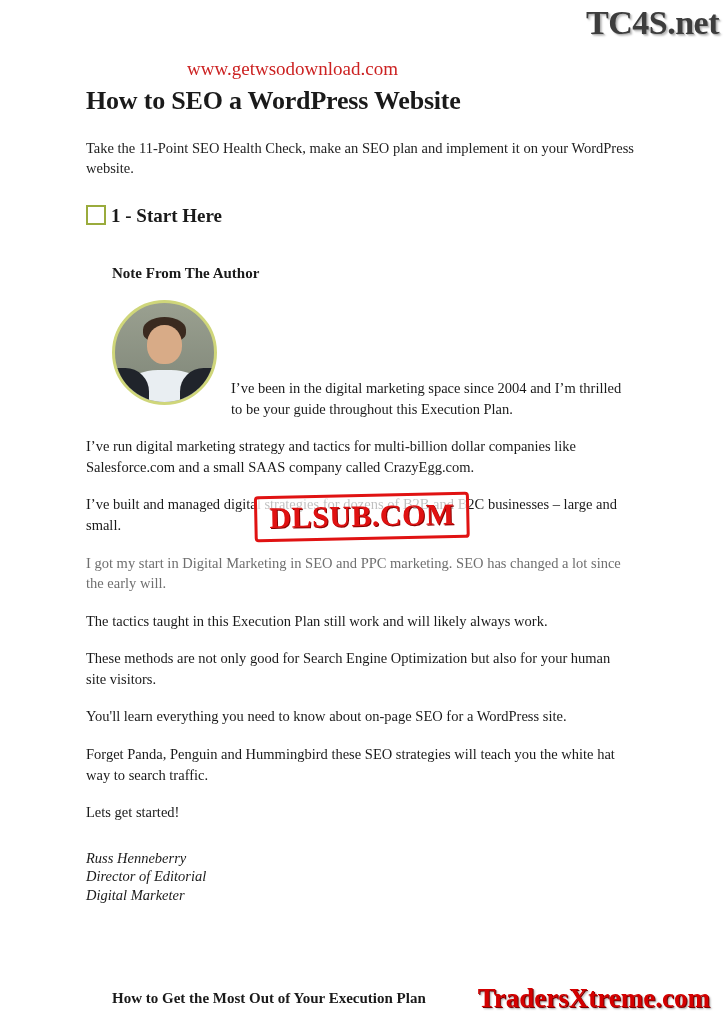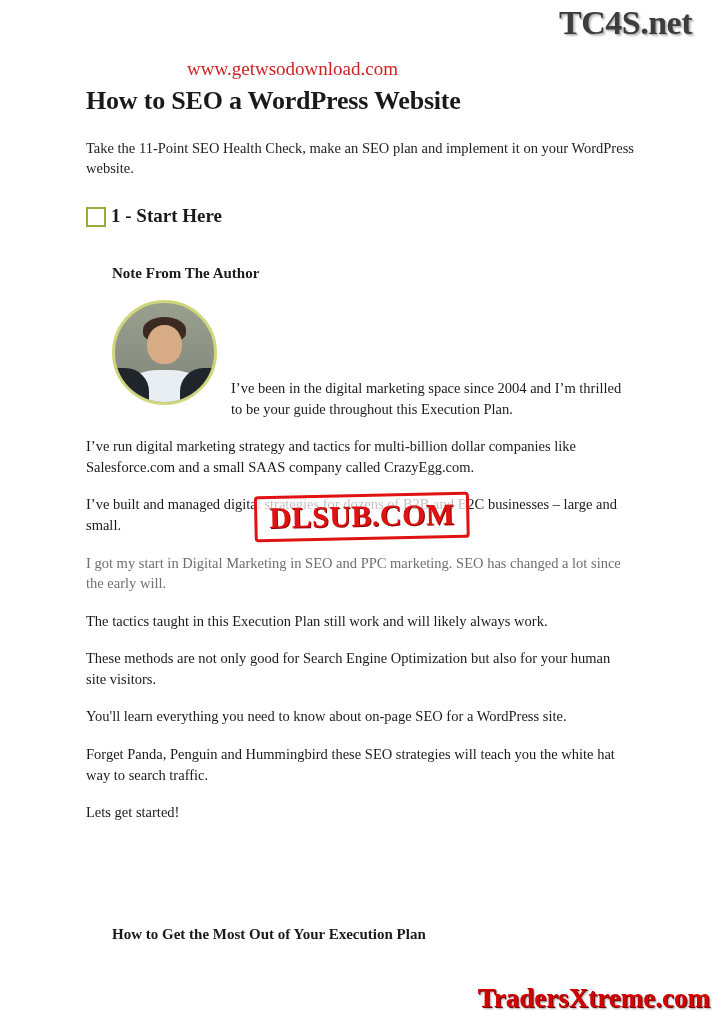--- a/index.html
+++ b/index.html
@@ -13,21 +13,21 @@
     position: relative;
     overflow: hidden;
     font-family: "Liberation Serif", serif;
     color: #1a1a1a;
   }
 
   
   .wm-top-right {
     position: absolute;
     top: 4px;
-    right: 32px;
+    right: 5px;
     font-family: "Liberation Serif", serif;
     font-weight: bold;
     font-size: 34px;
     color: #3d3d3d;
     letter-spacing: -0.5px;
     text-shadow: 1px 1px 0 #b9b9b9, 2px 2px 2px rgba(0,0,0,0.25);
     margin-left: 35px;
   }
   .wm-bottom-right {
     position: absolute;
@@ -89,21 +89,21 @@
     line-height: 1.15;
   }
   .intro {
     font-size: 14.5px;
     line-height: 1.42;
     margin: 0 0 26px 0;
     color: #222;
   }
   .section-head {
     display: flex;
-    align-items: flex-end;
+    align-items: flex-start;
     gap: 3px;
     margin: 0 0 38px 0;
   }
   .checkbox {
     width: 16px;
     height: 16px;
     border: 2px solid #9aab3c;
     background: #fff;
     display: inline-block;
     flex: 0 0 auto;
@@ -225,20 +225,25 @@
       <p style="padding-top:78px;">I’ve been in the digital marketing space since 2004 and I’m thrilled to be your guide throughout this Execution Plan.</p>
       <p>I’ve run digital marketing strategy and tactics for multi-billion dollar companies like Salesforce.com and a small SAAS company called CrazyEgg.com.</p>
       <p>I’ve built and managed digital strategies for dozens of B2B and B2C businesses – large and small.</p>
       <p class="p-faded">I got my start in Digital Marketing in SEO and PPC marketing.  SEO has changed a lot since the early will.</p>
       <p>The tactics taught in this Execution Plan still work and will likely always work.</p>
       <p>These methods are not only good for Search Engine Optimization but also for your human site visitors.</p>
       <p>You'll learn everything you need to know about on-page SEO for a WordPress site.</p>
       <p>Forget Panda, Penguin and Hummingbird these SEO strategies will teach you the white hat way to search traffic.</p>
       <p>Lets get started!</p>
 
+      <div class="signature">
+        <div>Russ Henneberry</div>
+        <div>Director of Editorial</div>
+        <div>Digital Marketer</div>
+      </div>
     </div>
 
     <div class="footer-head">How to Get the Most Out of Your Execution Plan</div>
 
   </div>
 
   <div class="wm-top-right">TC4S.net</div>
   <div class="wm-center">DLSUB.COM</div>
   <div class="wm-bottom-right">TradersXtreme.com</div>
 

